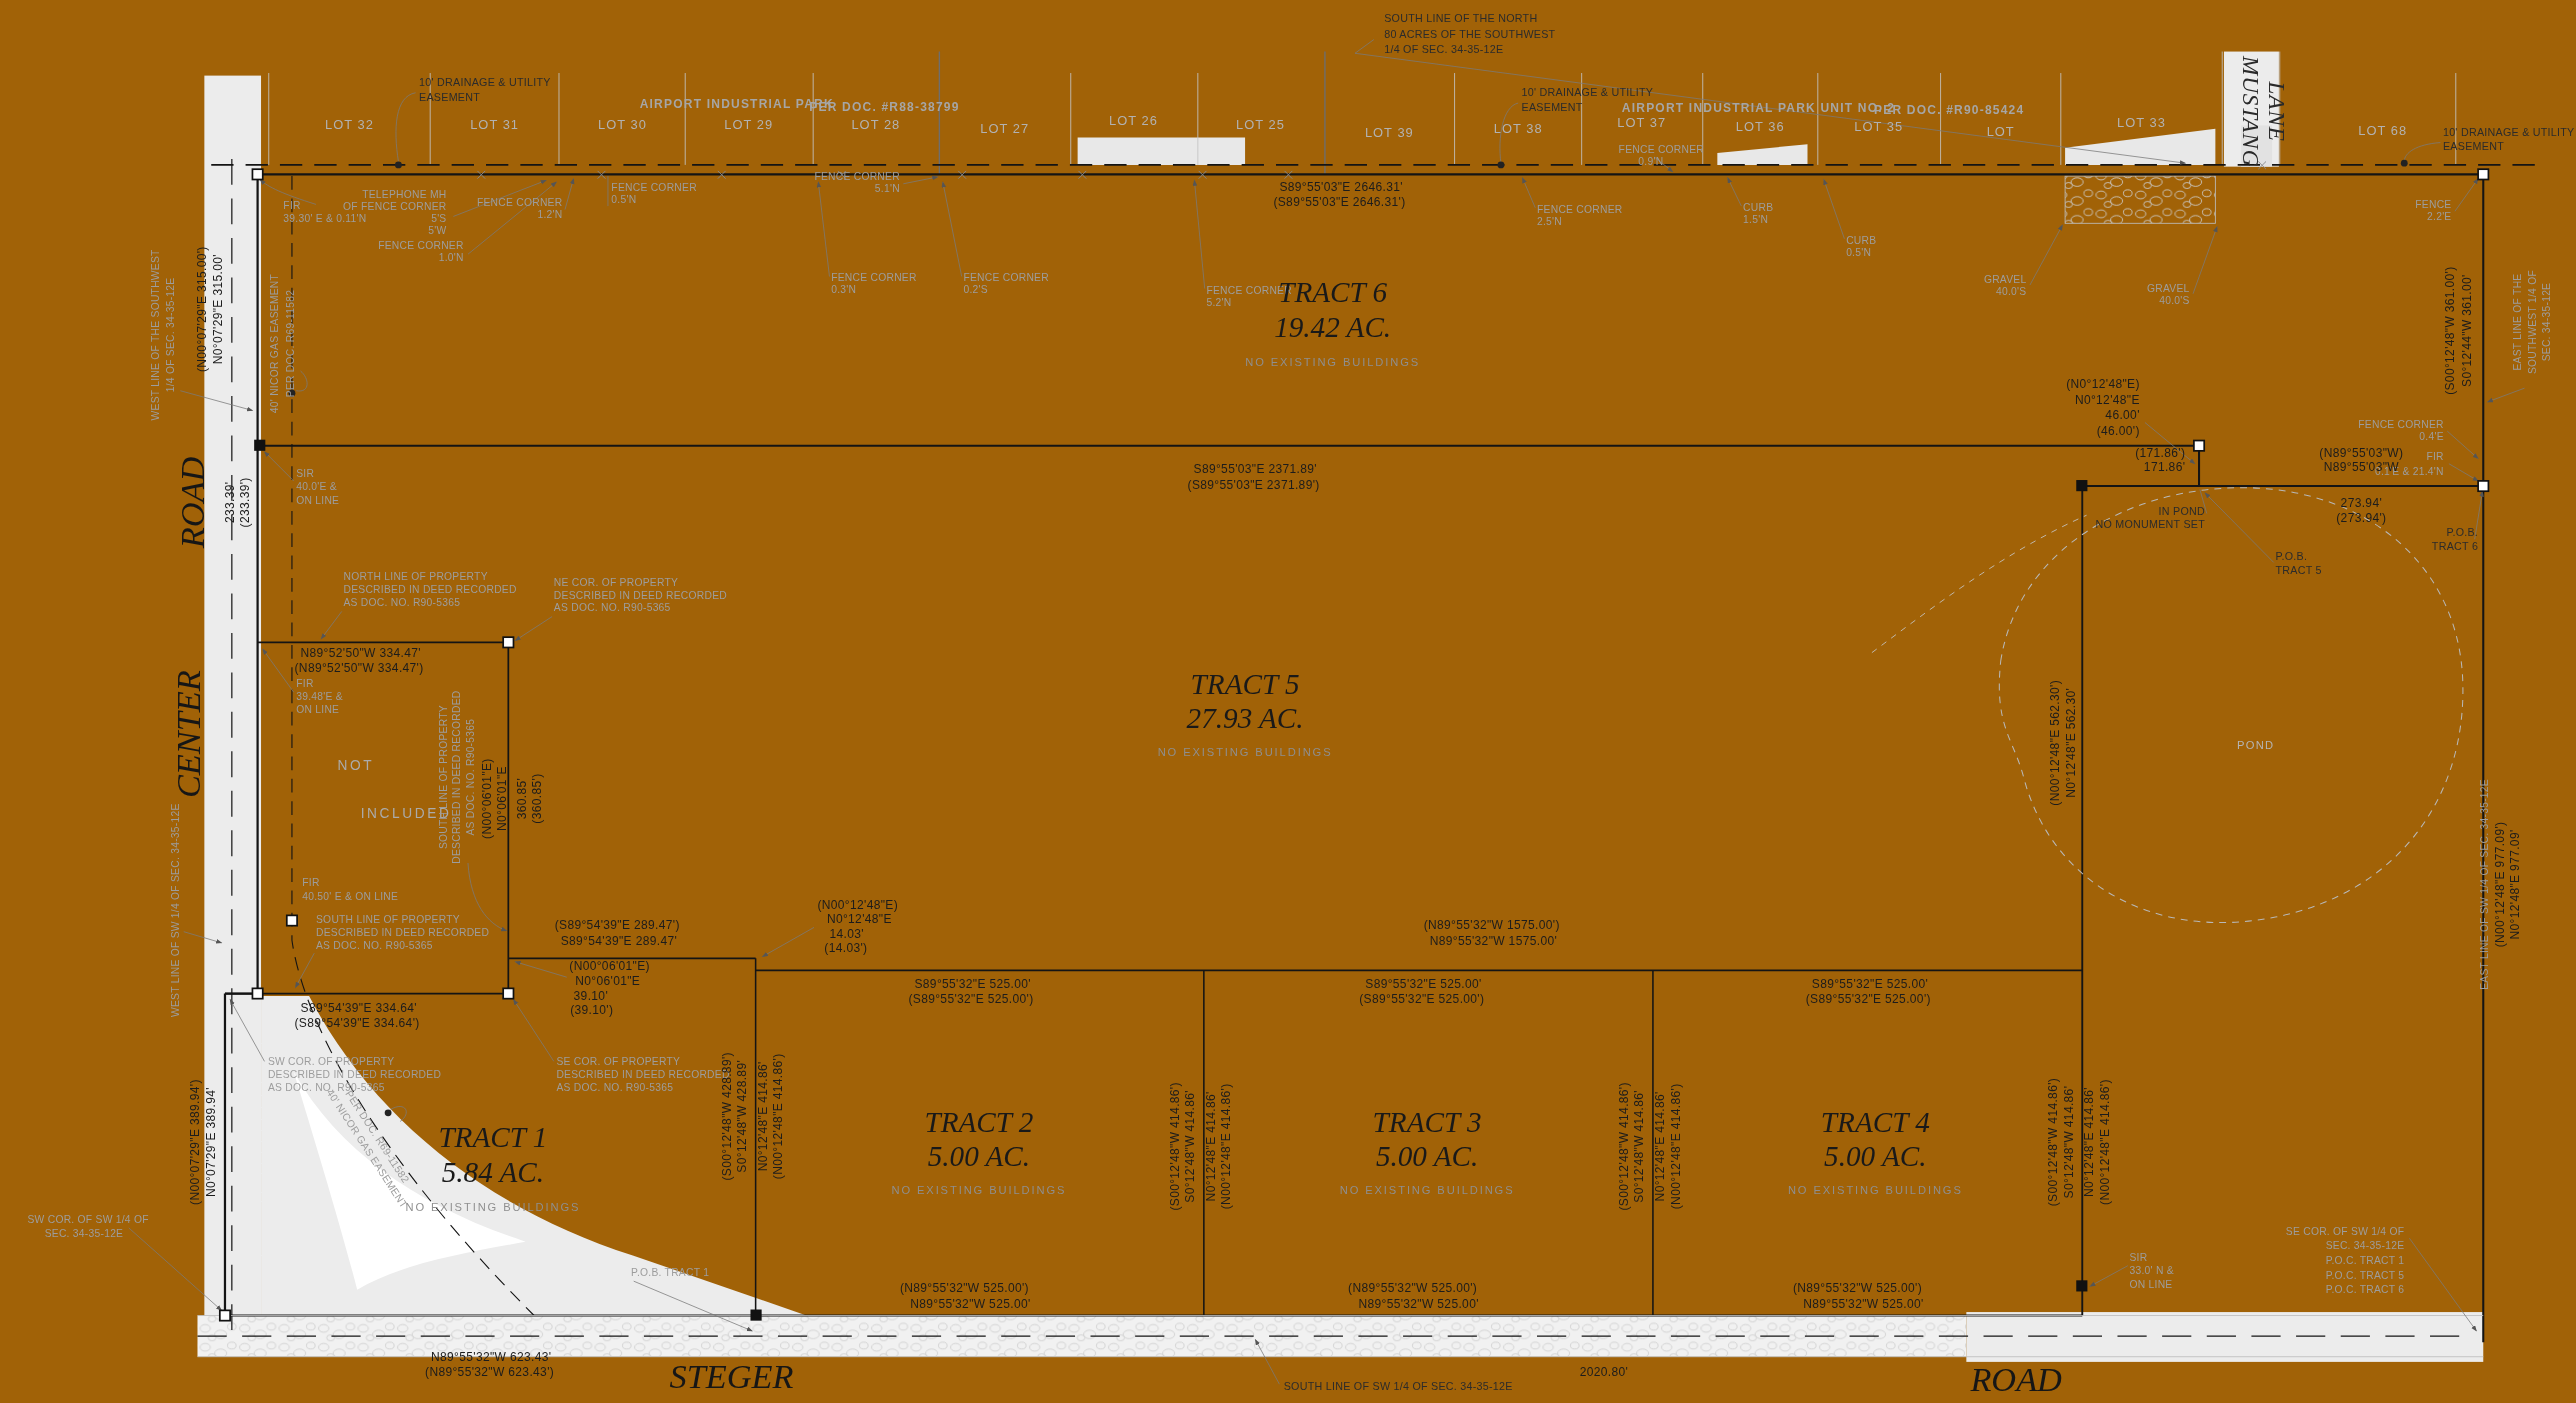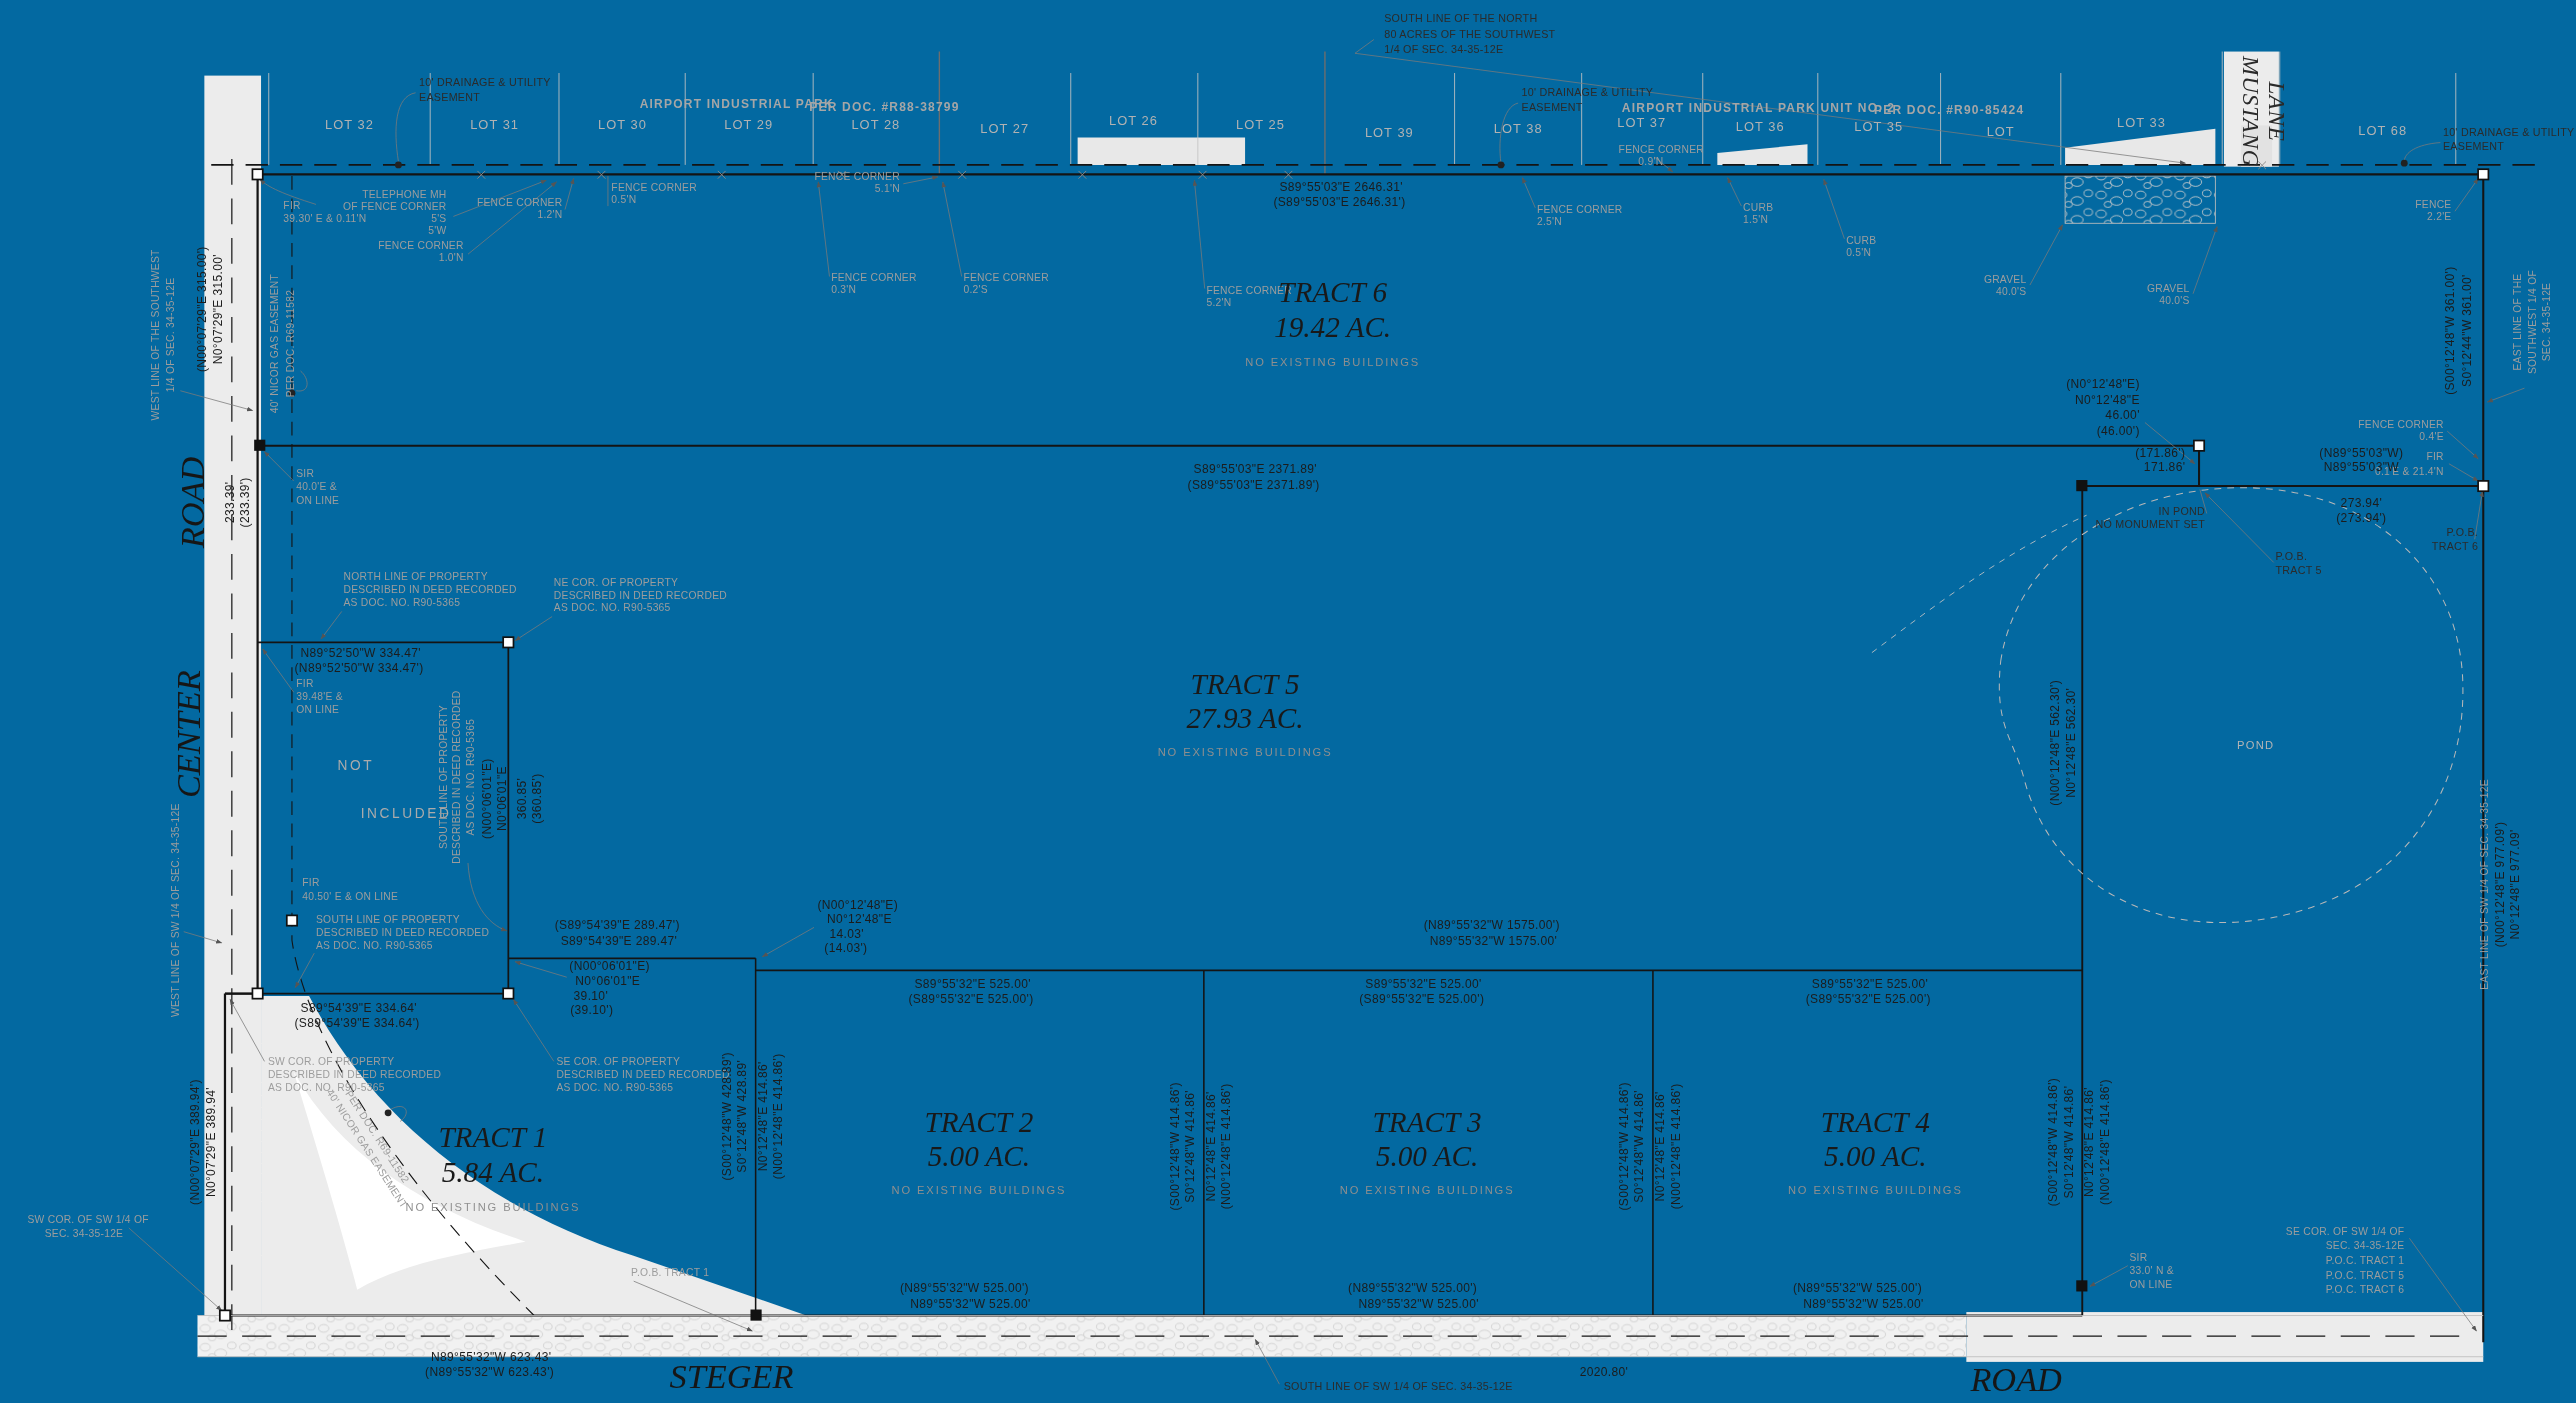--- a/index.html
+++ b/index.html
@@ -1,16 +1,16 @@
 <!DOCTYPE html>
 <html style="font-size:13.7px"><head>
 <meta charset="utf-8">
 <style>
   html,body{margin:0;padding:0;background:#fff;}
-  #stage{position:relative;width:2576px;height:1404px;background:#0369a1;overflow:hidden;}
+  #stage{position:relative;width:2576px;height:1404px;background:#a16207;overflow:hidden;}
   svg{display:block;}
   text{font-family:"Liberation Sans",sans-serif;}
   .dim{font-size:14px;fill:#1c1c1c;letter-spacing:.4px;}
   .note{font-size:12px;fill:#9d9d9d;letter-spacing:.3px;}
   .nb{font-size:12.5px;fill:#2b2b2b;letter-spacing:.3px;}
   .lot{font-size:15px;fill:#b2b2b2;letter-spacing:1.2px;}
   .subdiv{font-size:14px;fill:#a6a6a6;font-weight:bold;letter-spacing:1.4px;}
   .tract{font-family:"Liberation Serif",serif;font-style:italic;font-size:34px;fill:#191919;}
   .neb{font-size:13px;fill:#8f8f8f;letter-spacing:2.2px;}
   .road{font-family:"Liberation Serif",serif;font-style:italic;font-size:40px;fill:#161616;}

